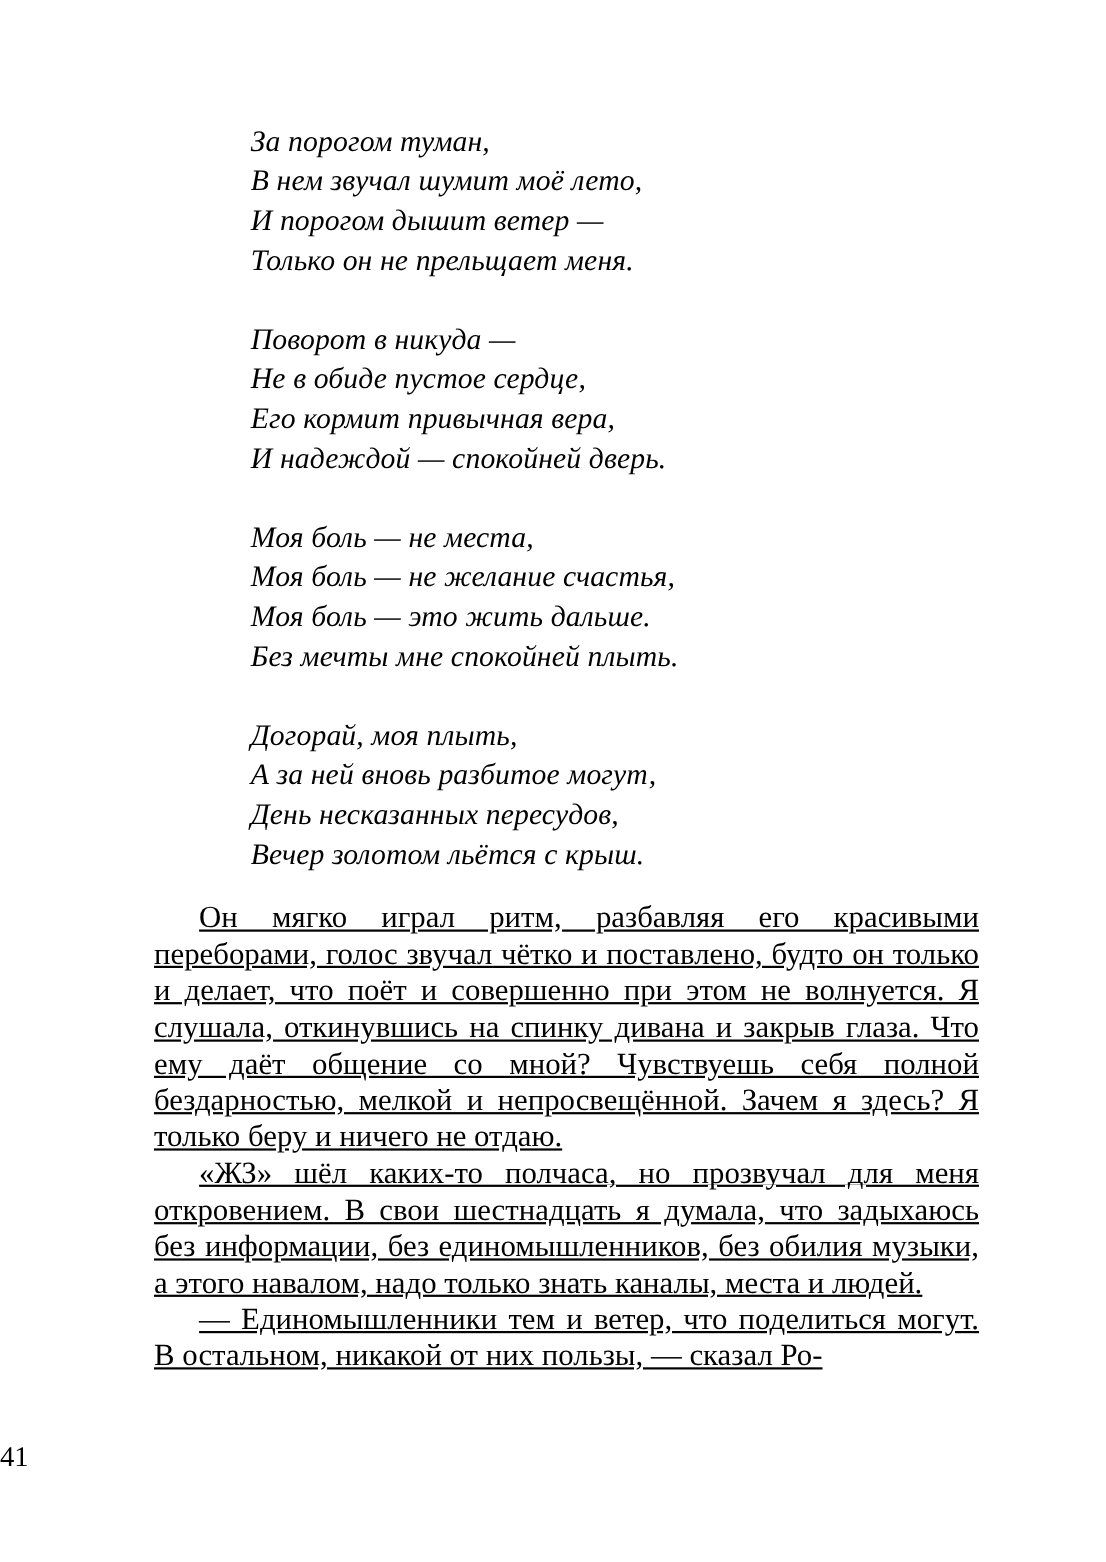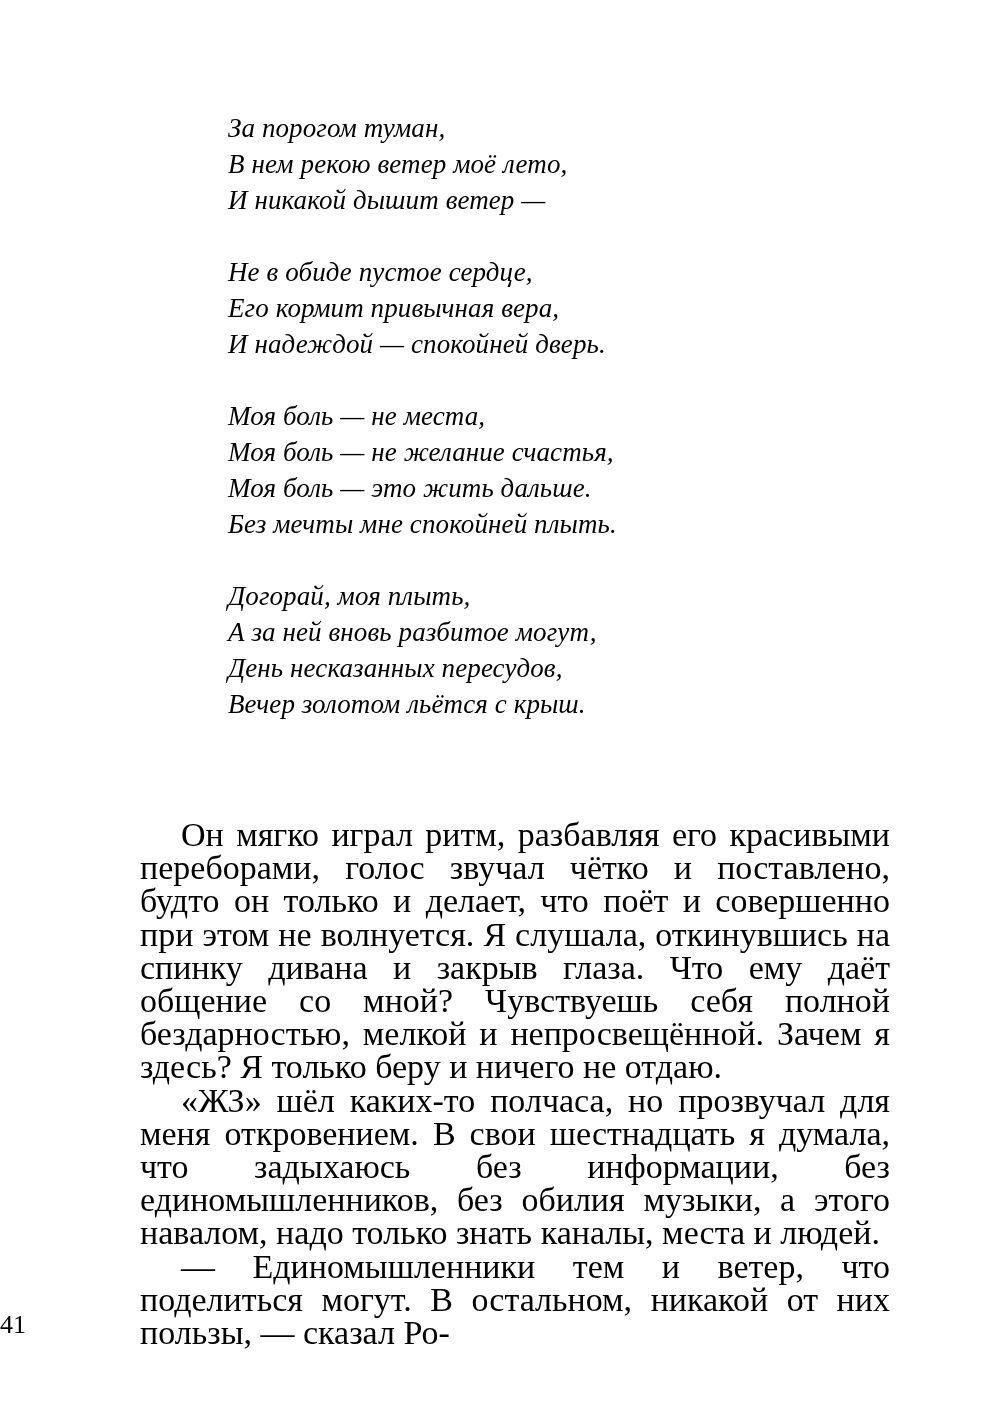--- a/index.html
+++ b/index.html
@@ -56,25 +56,26 @@
   }
 
   
   .prose {
     margin: 0;
     padding: 0;
   }
   .para {
     margin: 0;
     padding: 0;
-    font-size: 34px;
+    font-size: 28px;
     line-height: 33.2px;
     text-align: justify;
     text-indent: 41px;
     hyphens: manual;
+    text-decoration: underline;
     -webkit-hyphens: manual;
   }
 
   .prose-block {
     position: absolute;
     left: 140px;
     top: 818px;
     width: 750px;
   }
 
@@ -92,25 +93,27 @@
 </head>
 <body>
 
 <div class="page">
 
   <div class="text-column">
     <div class="poem">
 
       <div class="stanza">
         <span class="verse-line">За порогом туман,</span>
-        <span class="verse-line">В нем рекою ветер моё лето,</span>
-        <span class="verse-line">И никакой дышит ветер —</span>
+        <span class="verse-line">В нем звучал шумит моё лето,</span>
+        <span class="verse-line">И порогом дышит ветер —</span>
+        <span class="verse-line">Только он не прельщает меня.</span>
       </div>
 
       <div class="stanza">
+        <span class="verse-line">Поворот в никуда —</span>
         <span class="verse-line">Не в обиде пустое сердце,</span>
         <span class="verse-line">Его кормит привычная вера,</span>
         <span class="verse-line">И надеждой — спокойней дверь.</span>
       </div>
 
       <div class="stanza">
         <span class="verse-line">Моя боль — не места,</span>
         <span class="verse-line">Моя боль — не желание счастья,</span>
         <span class="verse-line">Моя боль — это жить дальше.</span>
         <span class="verse-line">Без мечты мне спокойней плыть.</span>

